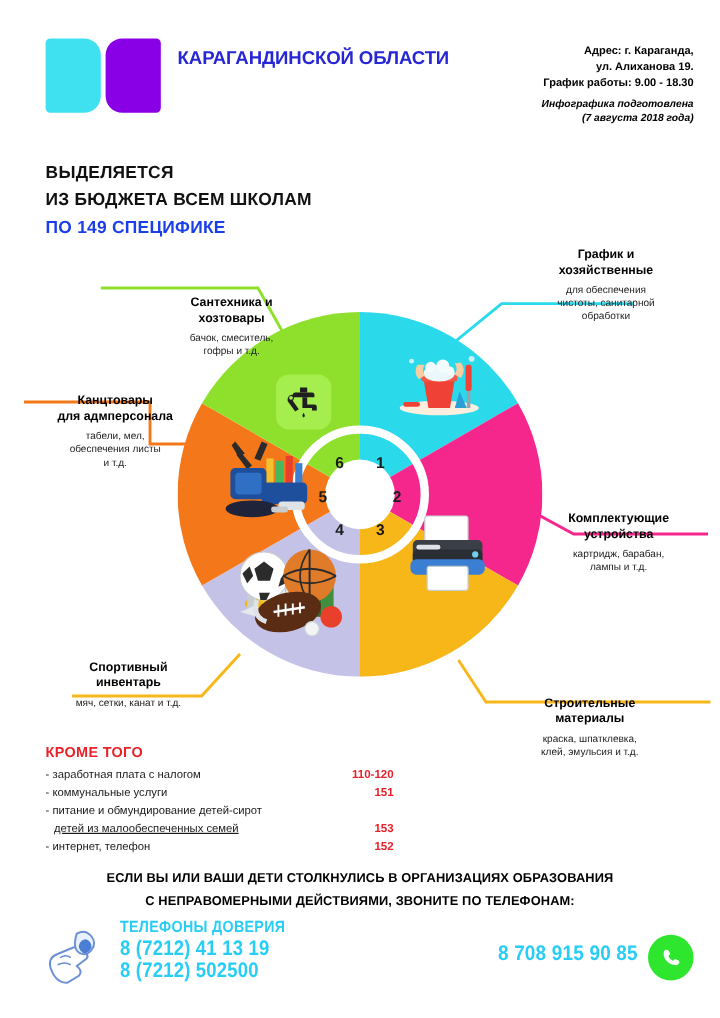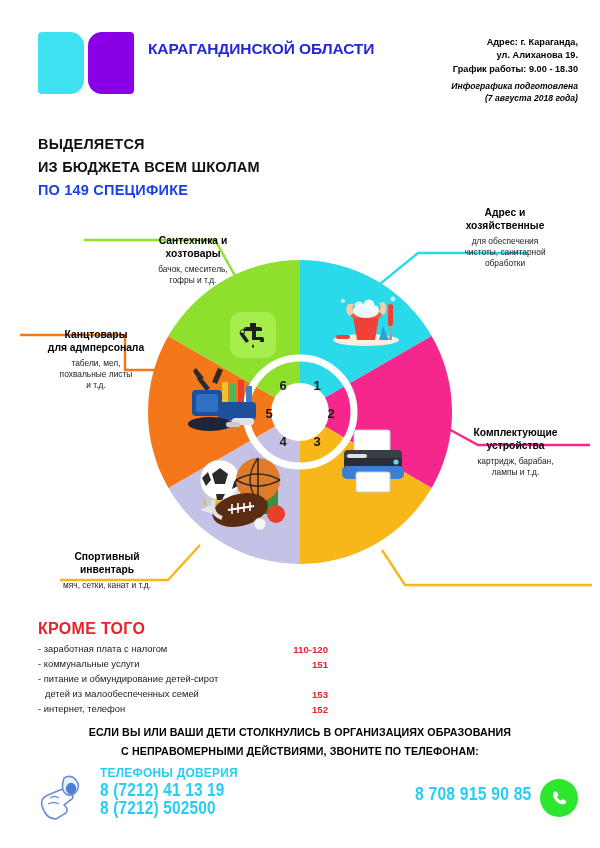--- a/index.html
+++ b/index.html
@@ -75,32 +75,32 @@
     font-size: 10.3px; font-weight: bold; color: #000; line-height: 1.25;
   }
   .callout .cl-sub {
     font-size: 8.4px; color: #222; line-height: 1.3; margin-top: 3px;
   }
   .cl-center { text-align: center; }
 
   
   .moreover { position: absolute; left: 38px; top: 620px; width: 300px; }
   .moreover-h {
-    color: #e8212a; font-size: 16px; font-weight: bold; letter-spacing: 0.3px;
+    color: #e8212a; font-size: 12px; font-weight: bold; letter-spacing: 0.3px;
   }
   .mo-list { margin-top: 4px; }
   .mo-row {
     position: relative; font-size: 9.4px; color: #1a1a1a;
     line-height: 1.58; height: 15px;
   }
   .mo-row .mo-val {
     position: absolute; right: 10px; top: 0;
     color: #e8212a; font-weight: bold; font-size: 9.6px;
   }
-  .mo-row.cont { padding-left: 7px; }
+  .mo-row.cont { padding-left: 7px; text-decoration: underline; }
 
   
   .cta {
     position: absolute; left: 0; top: 723px; width: 600px;
     text-align: center; color: #000;
     font-size: 10.7px; font-weight: bold; line-height: 1.75;
     letter-spacing: 0.1px;
   }
   .hotline {
     position: absolute; left: 38px; top: 766px; width: 290px; height: 62px;
@@ -301,64 +301,74 @@
             <path d="M17,26 q2,3 0,4 q-2,-1 0,-4 z" fill="#1f1f1f"></path>
             <path d="M7,11 a4,4 0 0 0 -2,7 l5,7 l3,-2 l-5,-7 a4,4 0 0 0 0,-5 z" fill="#1f1f1f"></path>
             <circle cx="6.5" cy="13.5" r="1.6" fill="#a6ee4e"></circle>
           </svg>
         </div>
       </div>
     </div>
 
     <div class="callout cl-center" style="left:425px; top:12px; width:160px;">
       <div class="cl-title">
-        <div>Адрес и</div>
+        <div>График и</div>
         <div>хозяйственные</div>
       </div>
       <div class="cl-sub">
         <div>для обеспечения</div>
         <div>чистоты, санитарной</div>
         <div>обработки</div>
       </div>
     </div>
 
-    <div class="callout cl-center" style="left:118px; top:40px; width:150px;">
+    <div class="callout cl-center" style="left:118px; top:52px; width:150px;">
       <div class="cl-title">
         <div>Сантехника и</div>
         <div>хозтовары</div>
       </div>
       <div class="cl-sub">
         <div>бачок, смеситель,</div>
         <div>гофры и т.д.</div>
       </div>
     </div>
 
     <div class="callout cl-center" style="left:22px; top:134px; width:148px;">
       <div class="cl-title">
         <div>Канцтовары</div>
         <div>для адмперсонала</div>
       </div>
       <div class="cl-sub">
         <div>табели, мел,</div>
-        <div>похвальные листы</div>
+        <div>обеспечения листы</div>
         <div>и т.д.</div>
       </div>
     </div>
 
     <div class="callout cl-center" style="left:438px; top:232px; width:155px;">
       <div class="cl-title">
         <div>Комплектующие</div>
         <div>устройства</div>
       </div>
       <div class="cl-sub">
         <div>картридж, барабан,</div>
         <div>лампы и т.д.</div>
       </div>
     </div>
 
+    <div class="callout cl-center" style="left:404px; top:386px; width:175px;">
+      <div class="cl-title">
+        <div>Строительные</div>
+        <div>материалы</div>
+      </div>
+      <div class="cl-sub">
+        <div>краска, шпатклевка,</div>
+        <div>клей, эмульсия и т.д.</div>
+      </div>
+    </div>
 
     <div class="callout cl-center" style="left:22px; top:340px; width:170px;margin-top:16px;">
       <div class="cl-title">
         <div>Спортивный</div>
         <div>инвентарь</div>
       </div>
       <div class="cl-sub">
         <div>мяч, сетки, канат и т.д.</div>
       </div>
     </div>

